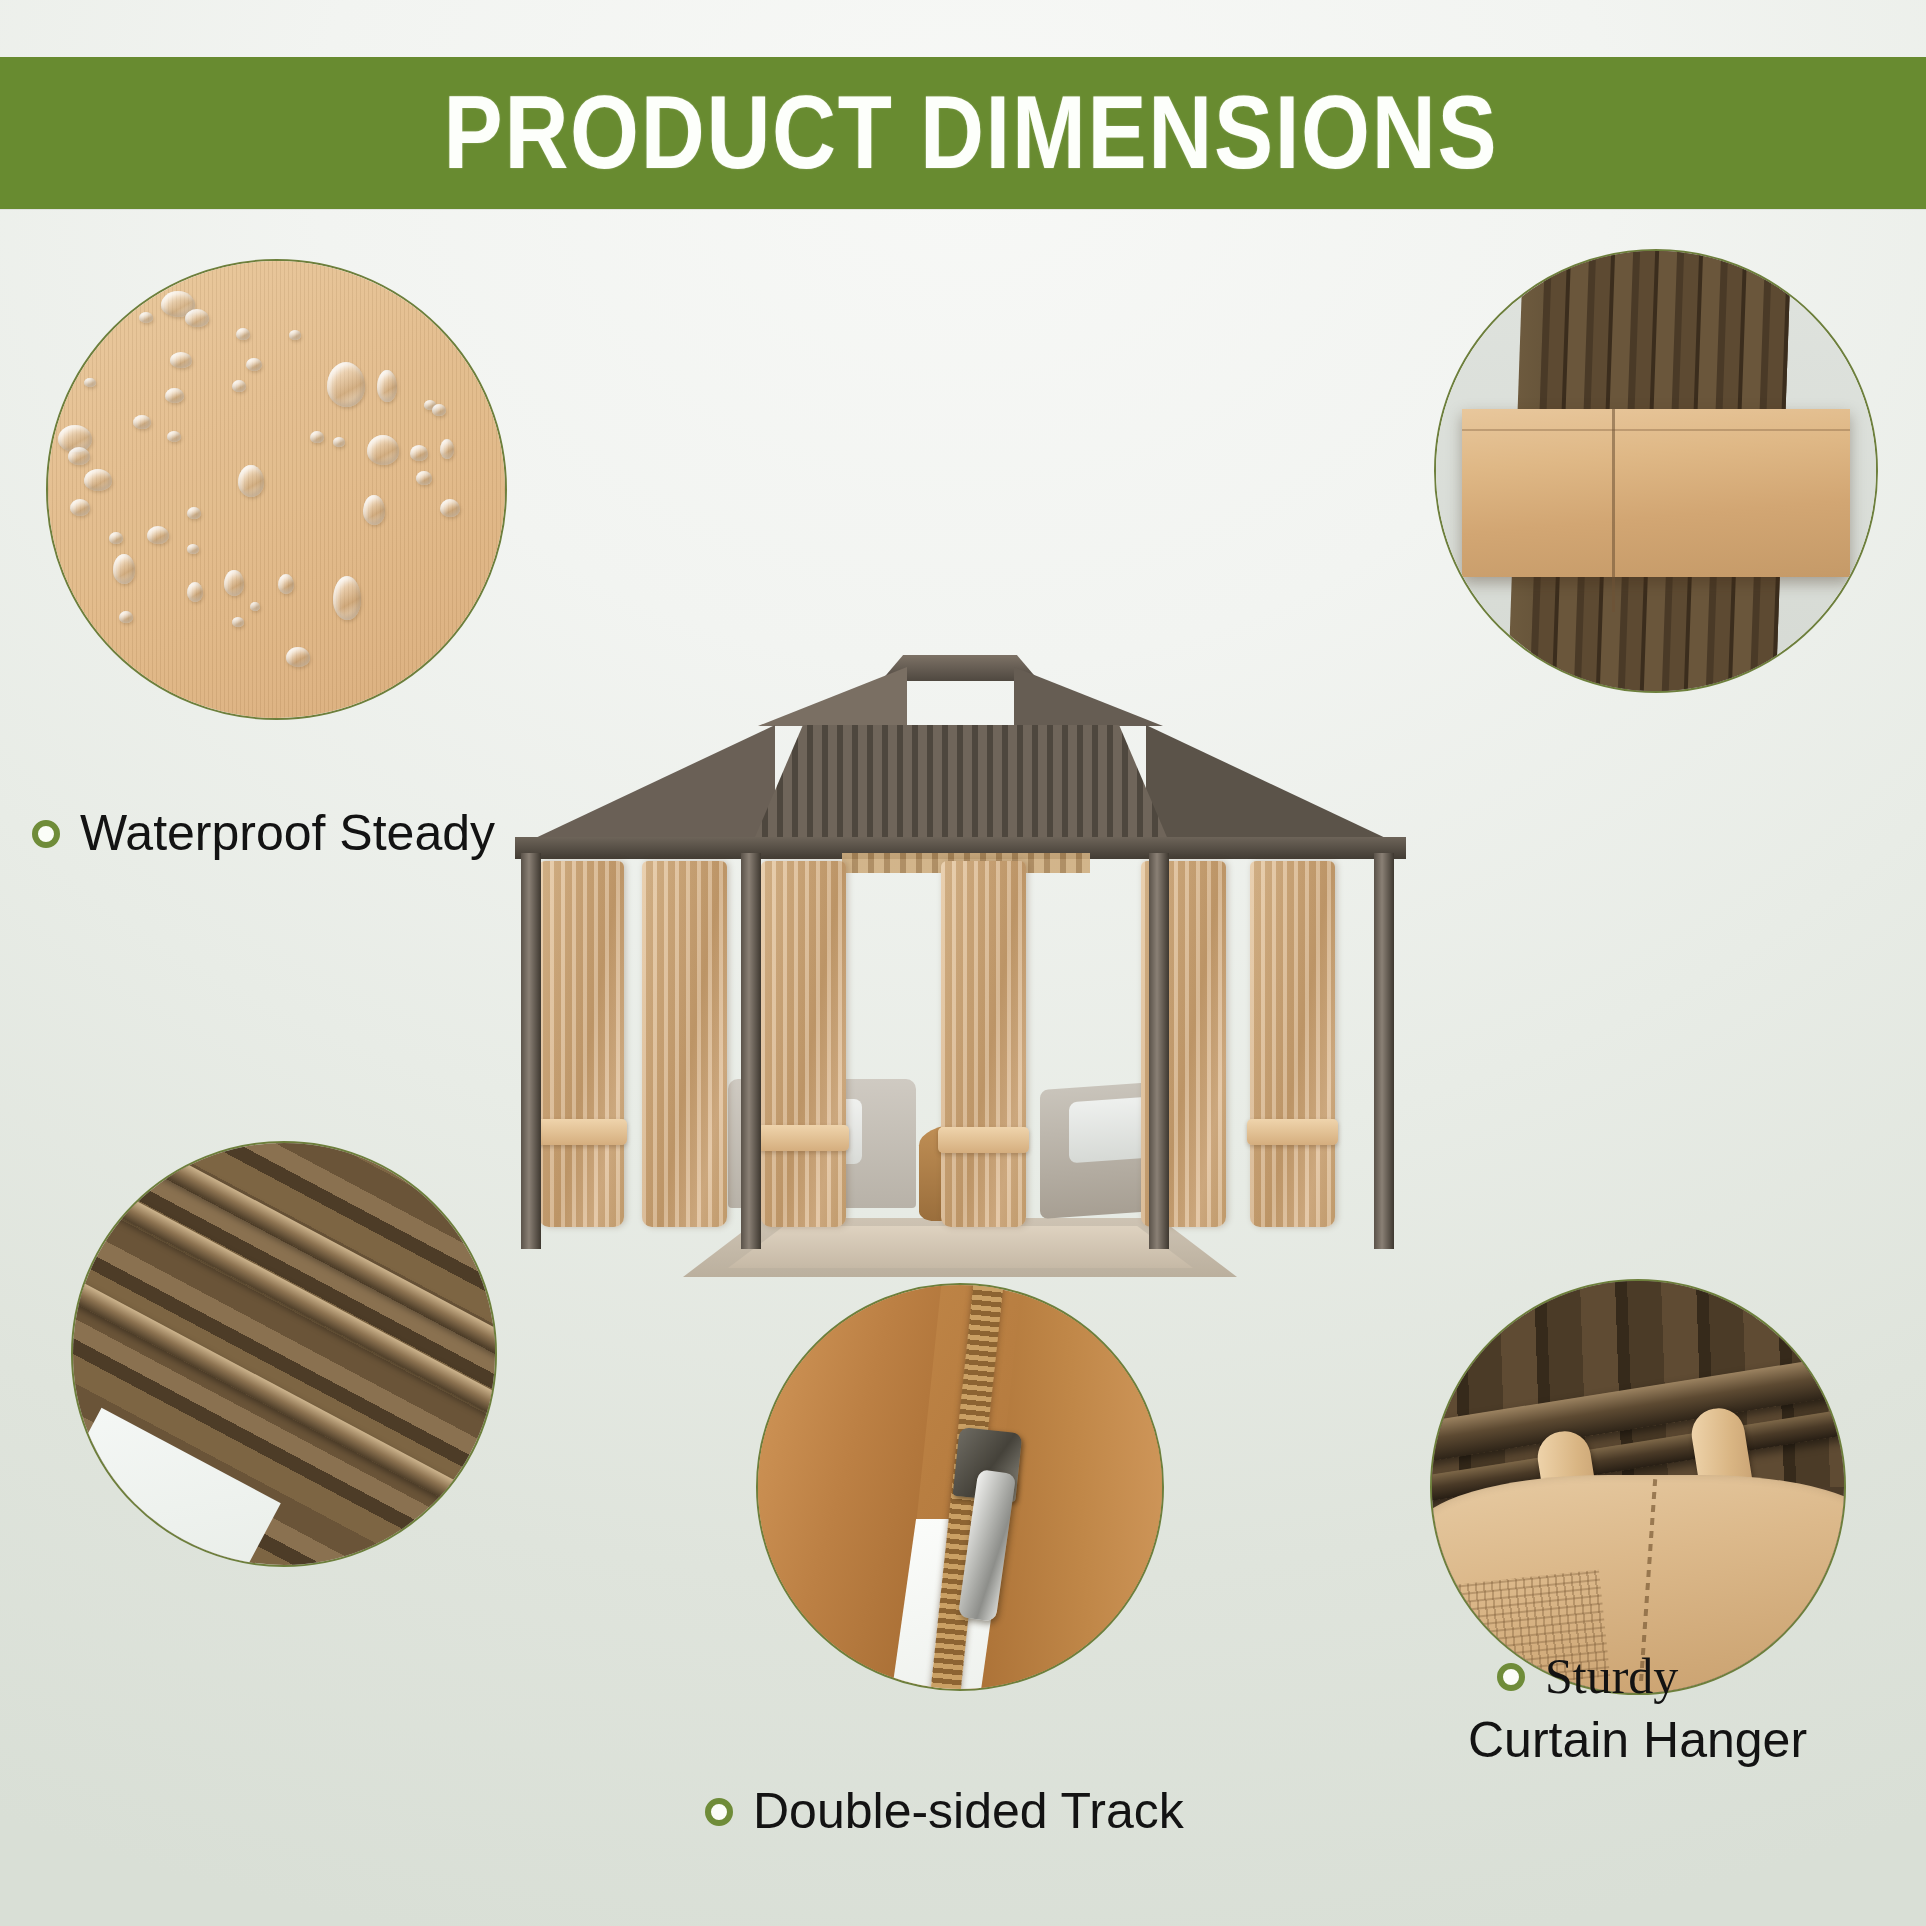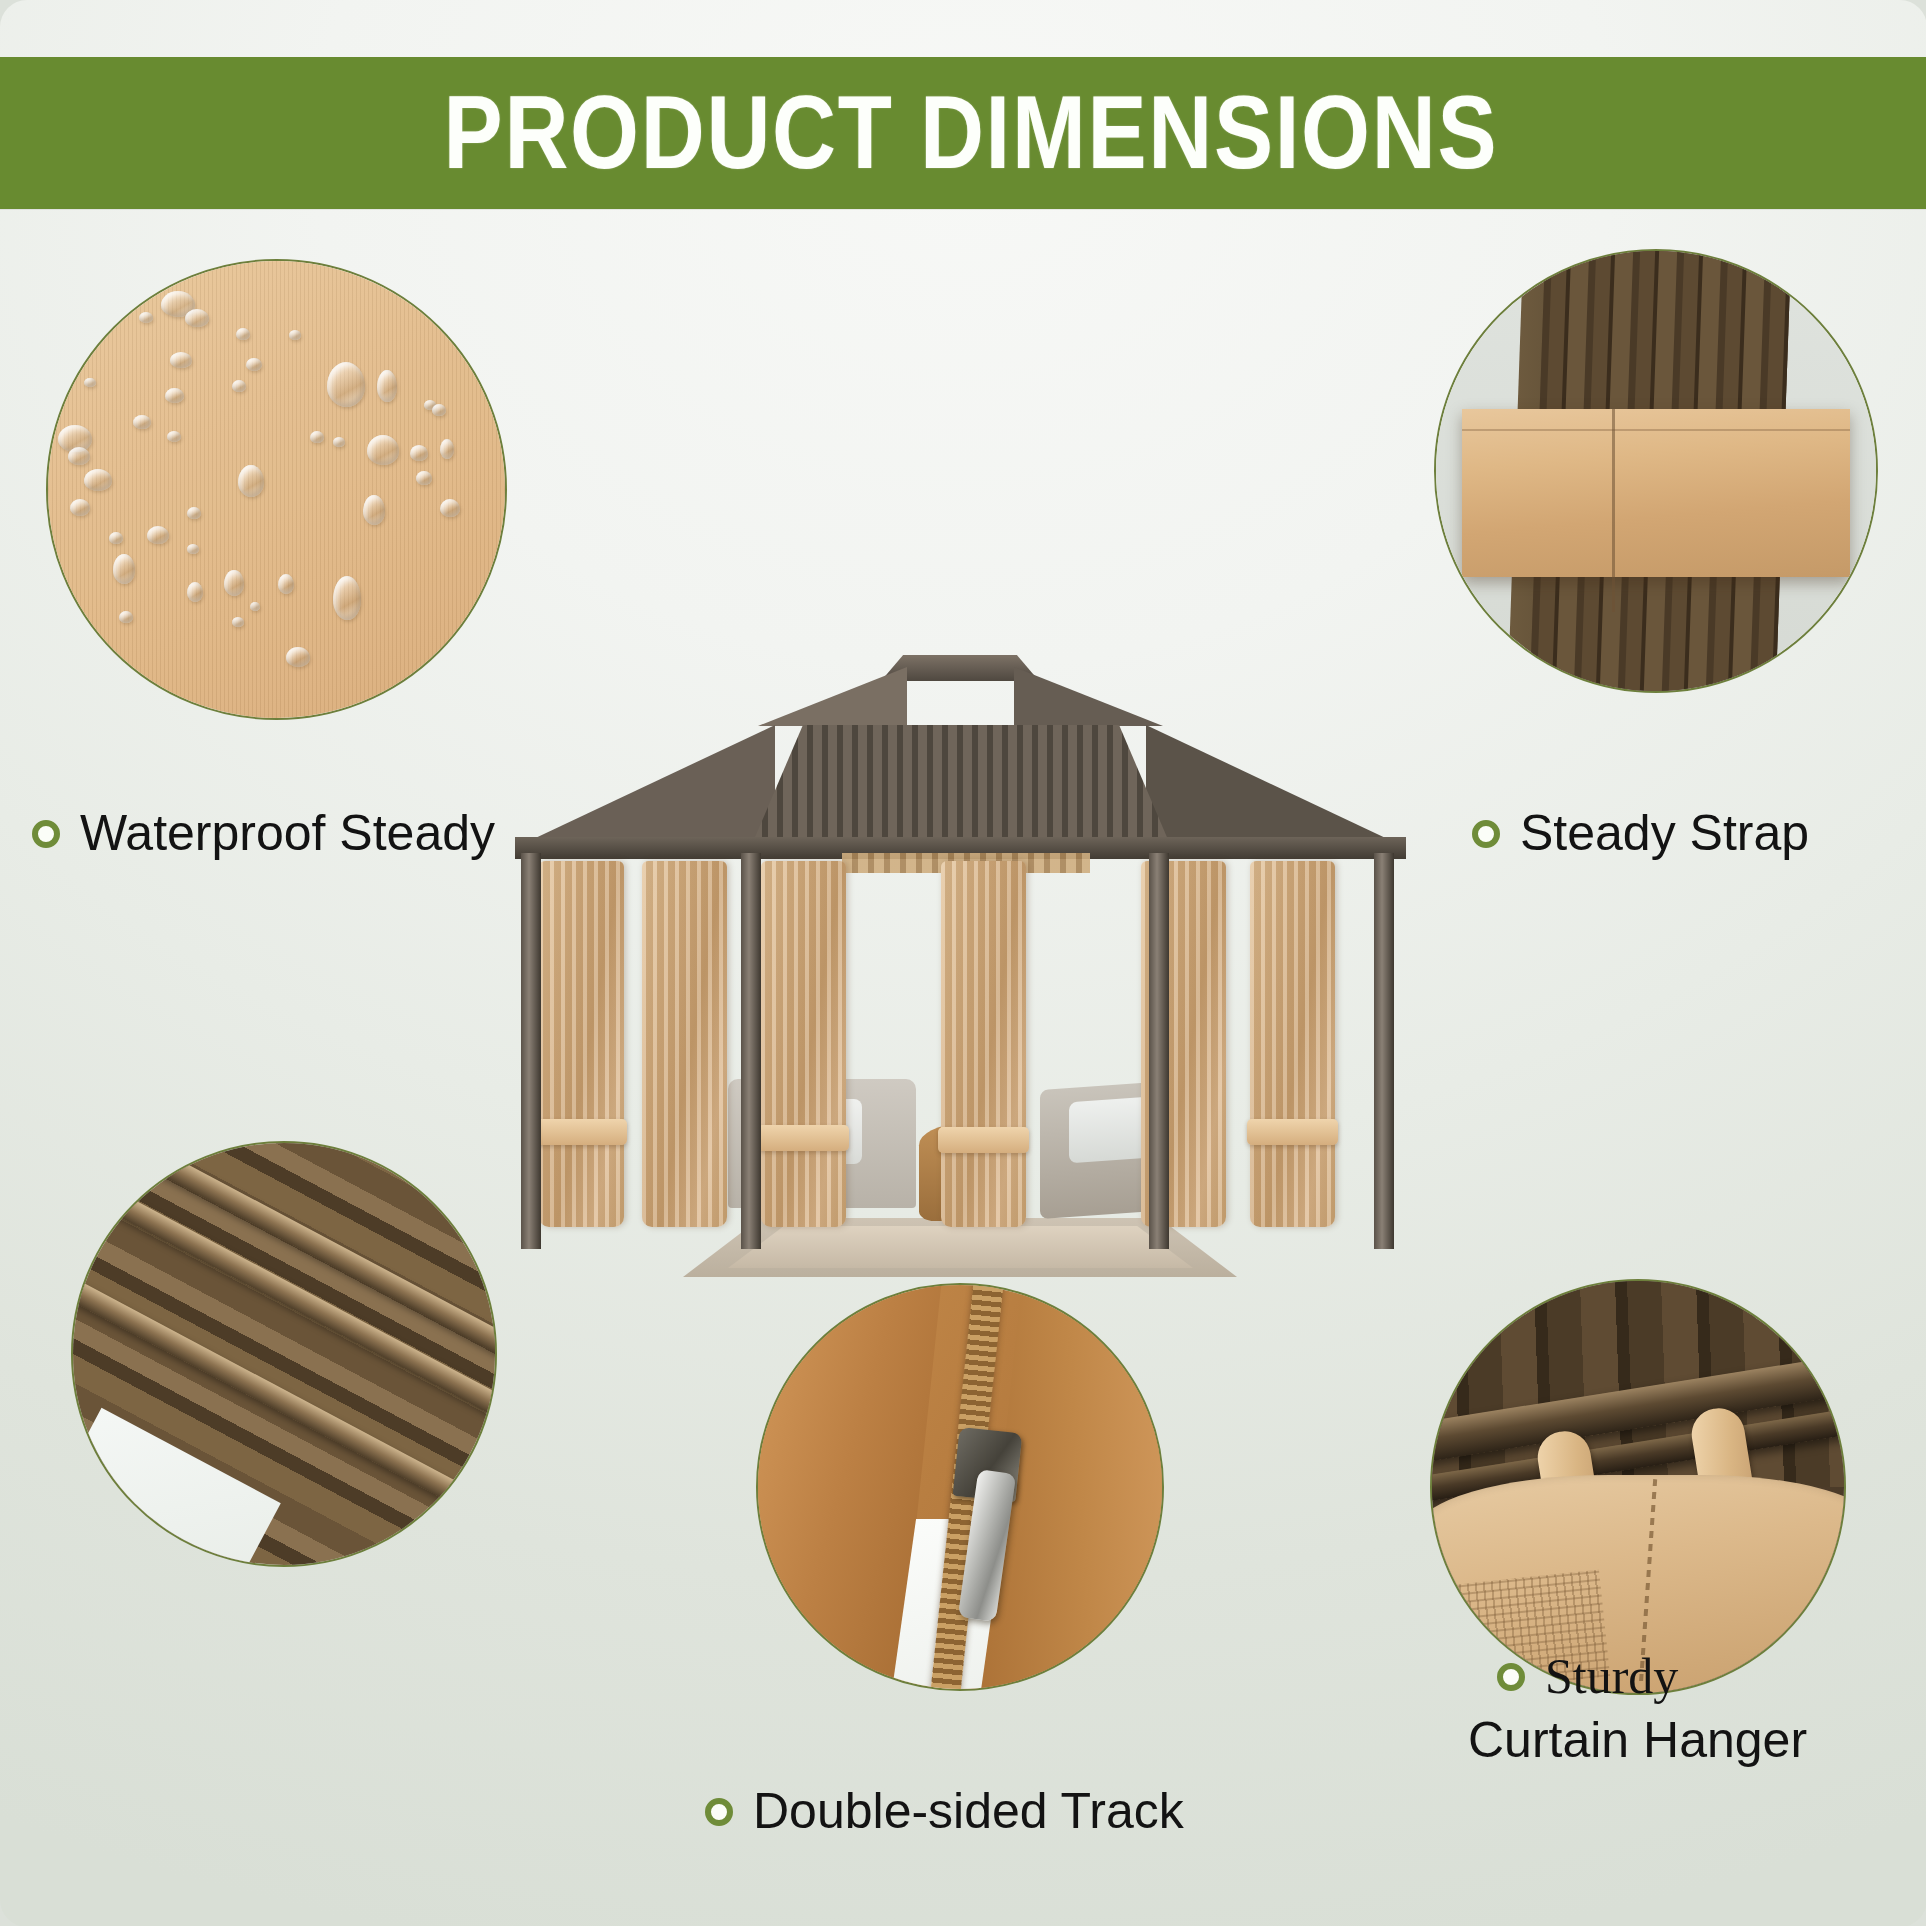--- a/index.html
+++ b/index.html
@@ -5,21 +5,20 @@
   html,body{margin:0;padding:0;}
   body{
     width:1927px;height:1927px;overflow:hidden;
     font-family:"Liberation Sans","DejaVu Sans",sans-serif;
     background:#dce1da;
   }
   #page{
     position:relative;width:1927px;height:1927px;
     background:
       radial-gradient(120% 95% at 50% 8%, #f7f8f6 0%, #f2f4f1 28%, #e8ece6 55%, #dfe4dc 78%, #d9dfd6 100%);
-    border-radius: 27px;
   }
 
   
   #banner{
     position:absolute;left:0;top:57px;width:1927px;height:152px;
     background:#688b30;
     display:flex;align-items:center;justify-content:center;
     box-shadow:0 1px 0 rgba(0,0,0,.06);
   }
   #banner-title{
@@ -371,24 +370,20 @@
     <span class="label-text">Waterproof Steady</span>
   </div>
 
   <div class="circle" style="left:1434px;top:249px;width:444px;height:444px;">
     <div class="post-bg"></div>
     <div class="post-col l"></div>
     <div class="post-col"></div>
     <div class="strap"></div>
     <div class="strap-fold"></div>
   </div>
-  <div class="label" style="left:1472px;top:804px;">
-    <span class="bullet"></span>
-    <span class="label-text">Steady Strap</span>
-  </div>
 
   <div class="circle" style="left:71px;top:1141px;width:426px;height:426px;">
     <div class="track-bg"></div>
     <div class="rail" style="top:85px;"></div>
     <div class="rail" style="top:149px;"></div>
     <div class="rail" style="top:259px;"></div>
     <div class="track-sky"></div>
   </div>
 
   <div class="circle" style="left:756px;top:1283px;width:408px;height:408px;">

